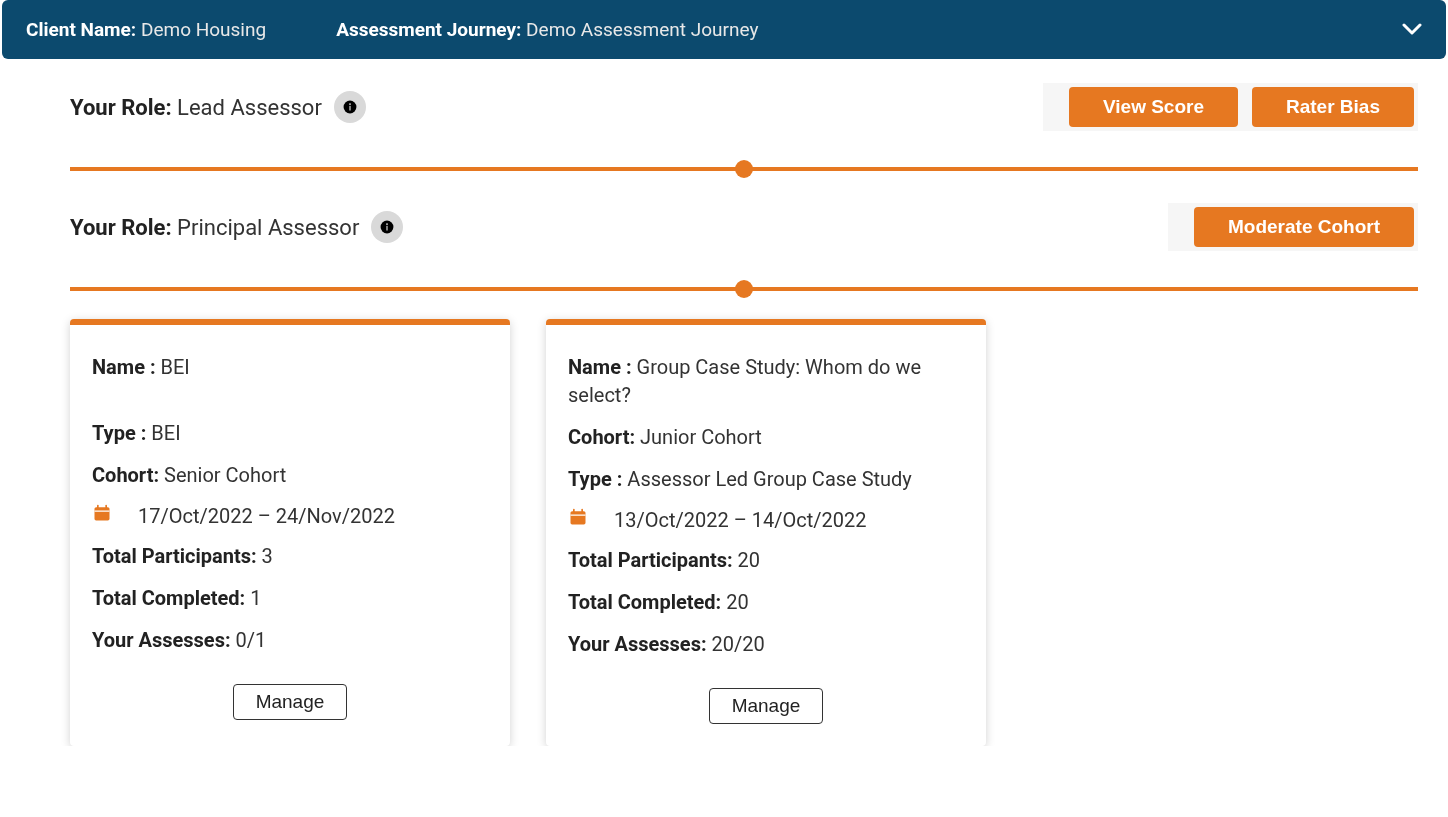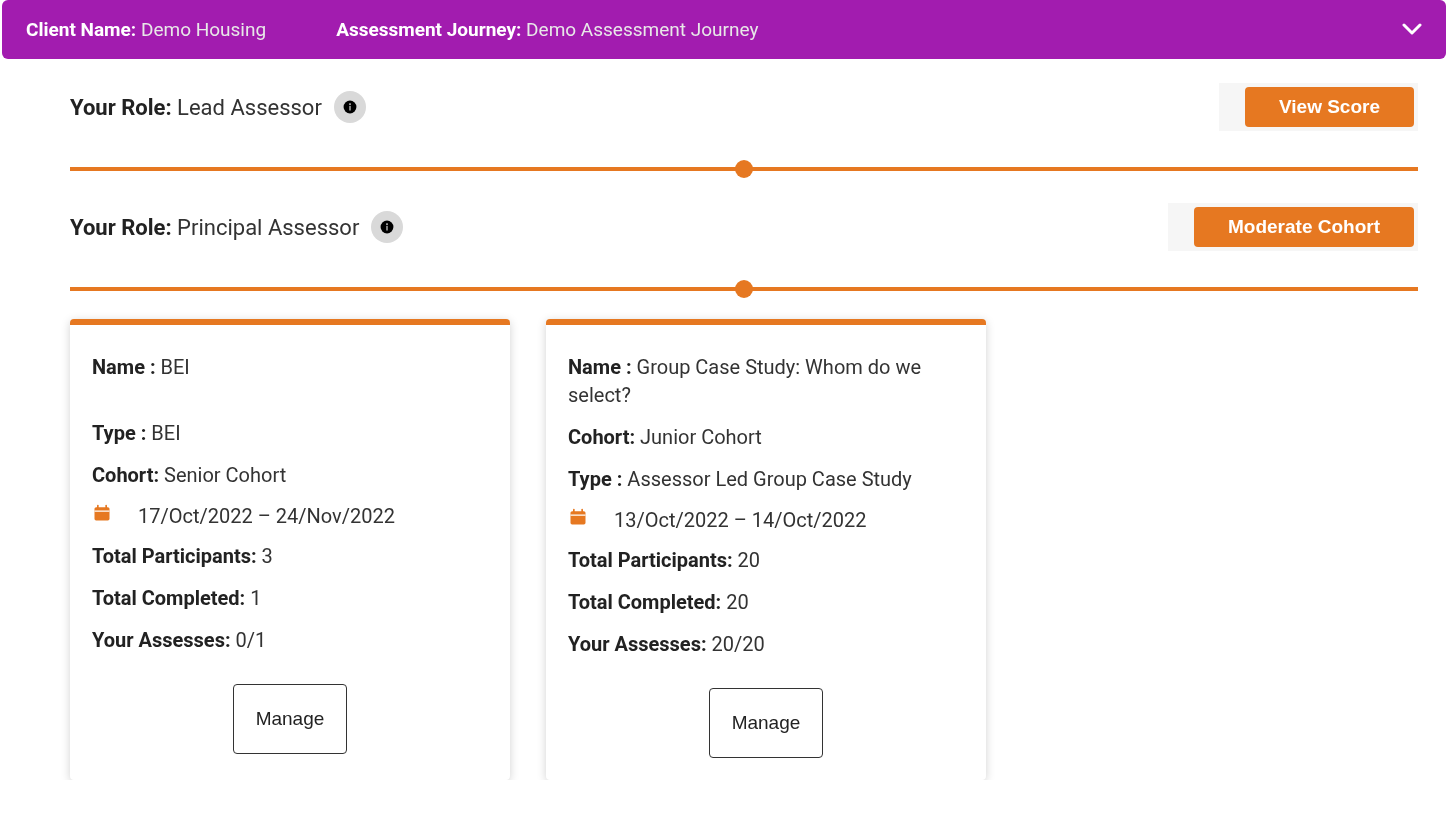--- a/index.html
+++ b/index.html
@@ -6,21 +6,21 @@
       box-sizing: border-box;
       margin: 0;
       padding: 0;
     }
     body {
       font-family: -apple-system, BlinkMacSystemFont, "Segoe UI", Roboto, Arial, sans-serif;
       background: #ffffff;
       color: #222;
     }
     .top-bar {
-      background: #a21caf;
+      background: #0c4a6e;
       color: #fff;
       padding: 18px 24px;
       display: flex;
       align-items: center;
       justify-content: space-between;
       border-radius: 6px;
       margin: 0 2px 20px 2px;
     }
     .top-bar-left {
       display: flex;
@@ -88,21 +88,21 @@
       padding: 9px 34px;
       font-size: 19px;
       font-weight: 600;
       border-radius: 4px;
       cursor: pointer;
     }
     .btn-secondary {
       background: #fff;
       color: #222;
       border: 1.5px solid #333;
-      padding: 23px 22px;
+      padding: 6px 22px;
       font-size: 19px;
       font-weight: 500;
       border-radius: 4px;
       cursor: pointer;
     }
     .divider {
       position: relative;
       height: 4px;
       background: #e67821;
       margin: 18px 0 28px 0;
@@ -202,20 +202,21 @@
         <span class="info-badge">
           <svg width="14" height="14" viewBox="0 0 24 24">
               <circle cx="12" cy="12" r="11" fill="#000"></circle>
               <rect x="11" y="10" width="2" height="8" fill="#d9d9d9"></rect>
               <circle cx="12" cy="7" r="1.6" fill="#d9d9d9"></circle>
             </svg>
         </span>
       </div>
       <div class="role-actions action-wrap">
         <button class="btn-primary">View Score</button>
+        <button class="btn-primary">Rater Bias</button>
       </div>
     </div>
     <div class="divider">
       <div class="divider-dot"></div>
     </div>
   </div>
 
   <div class="role-section">
     <div class="role-header">
       <div class="role-title">

